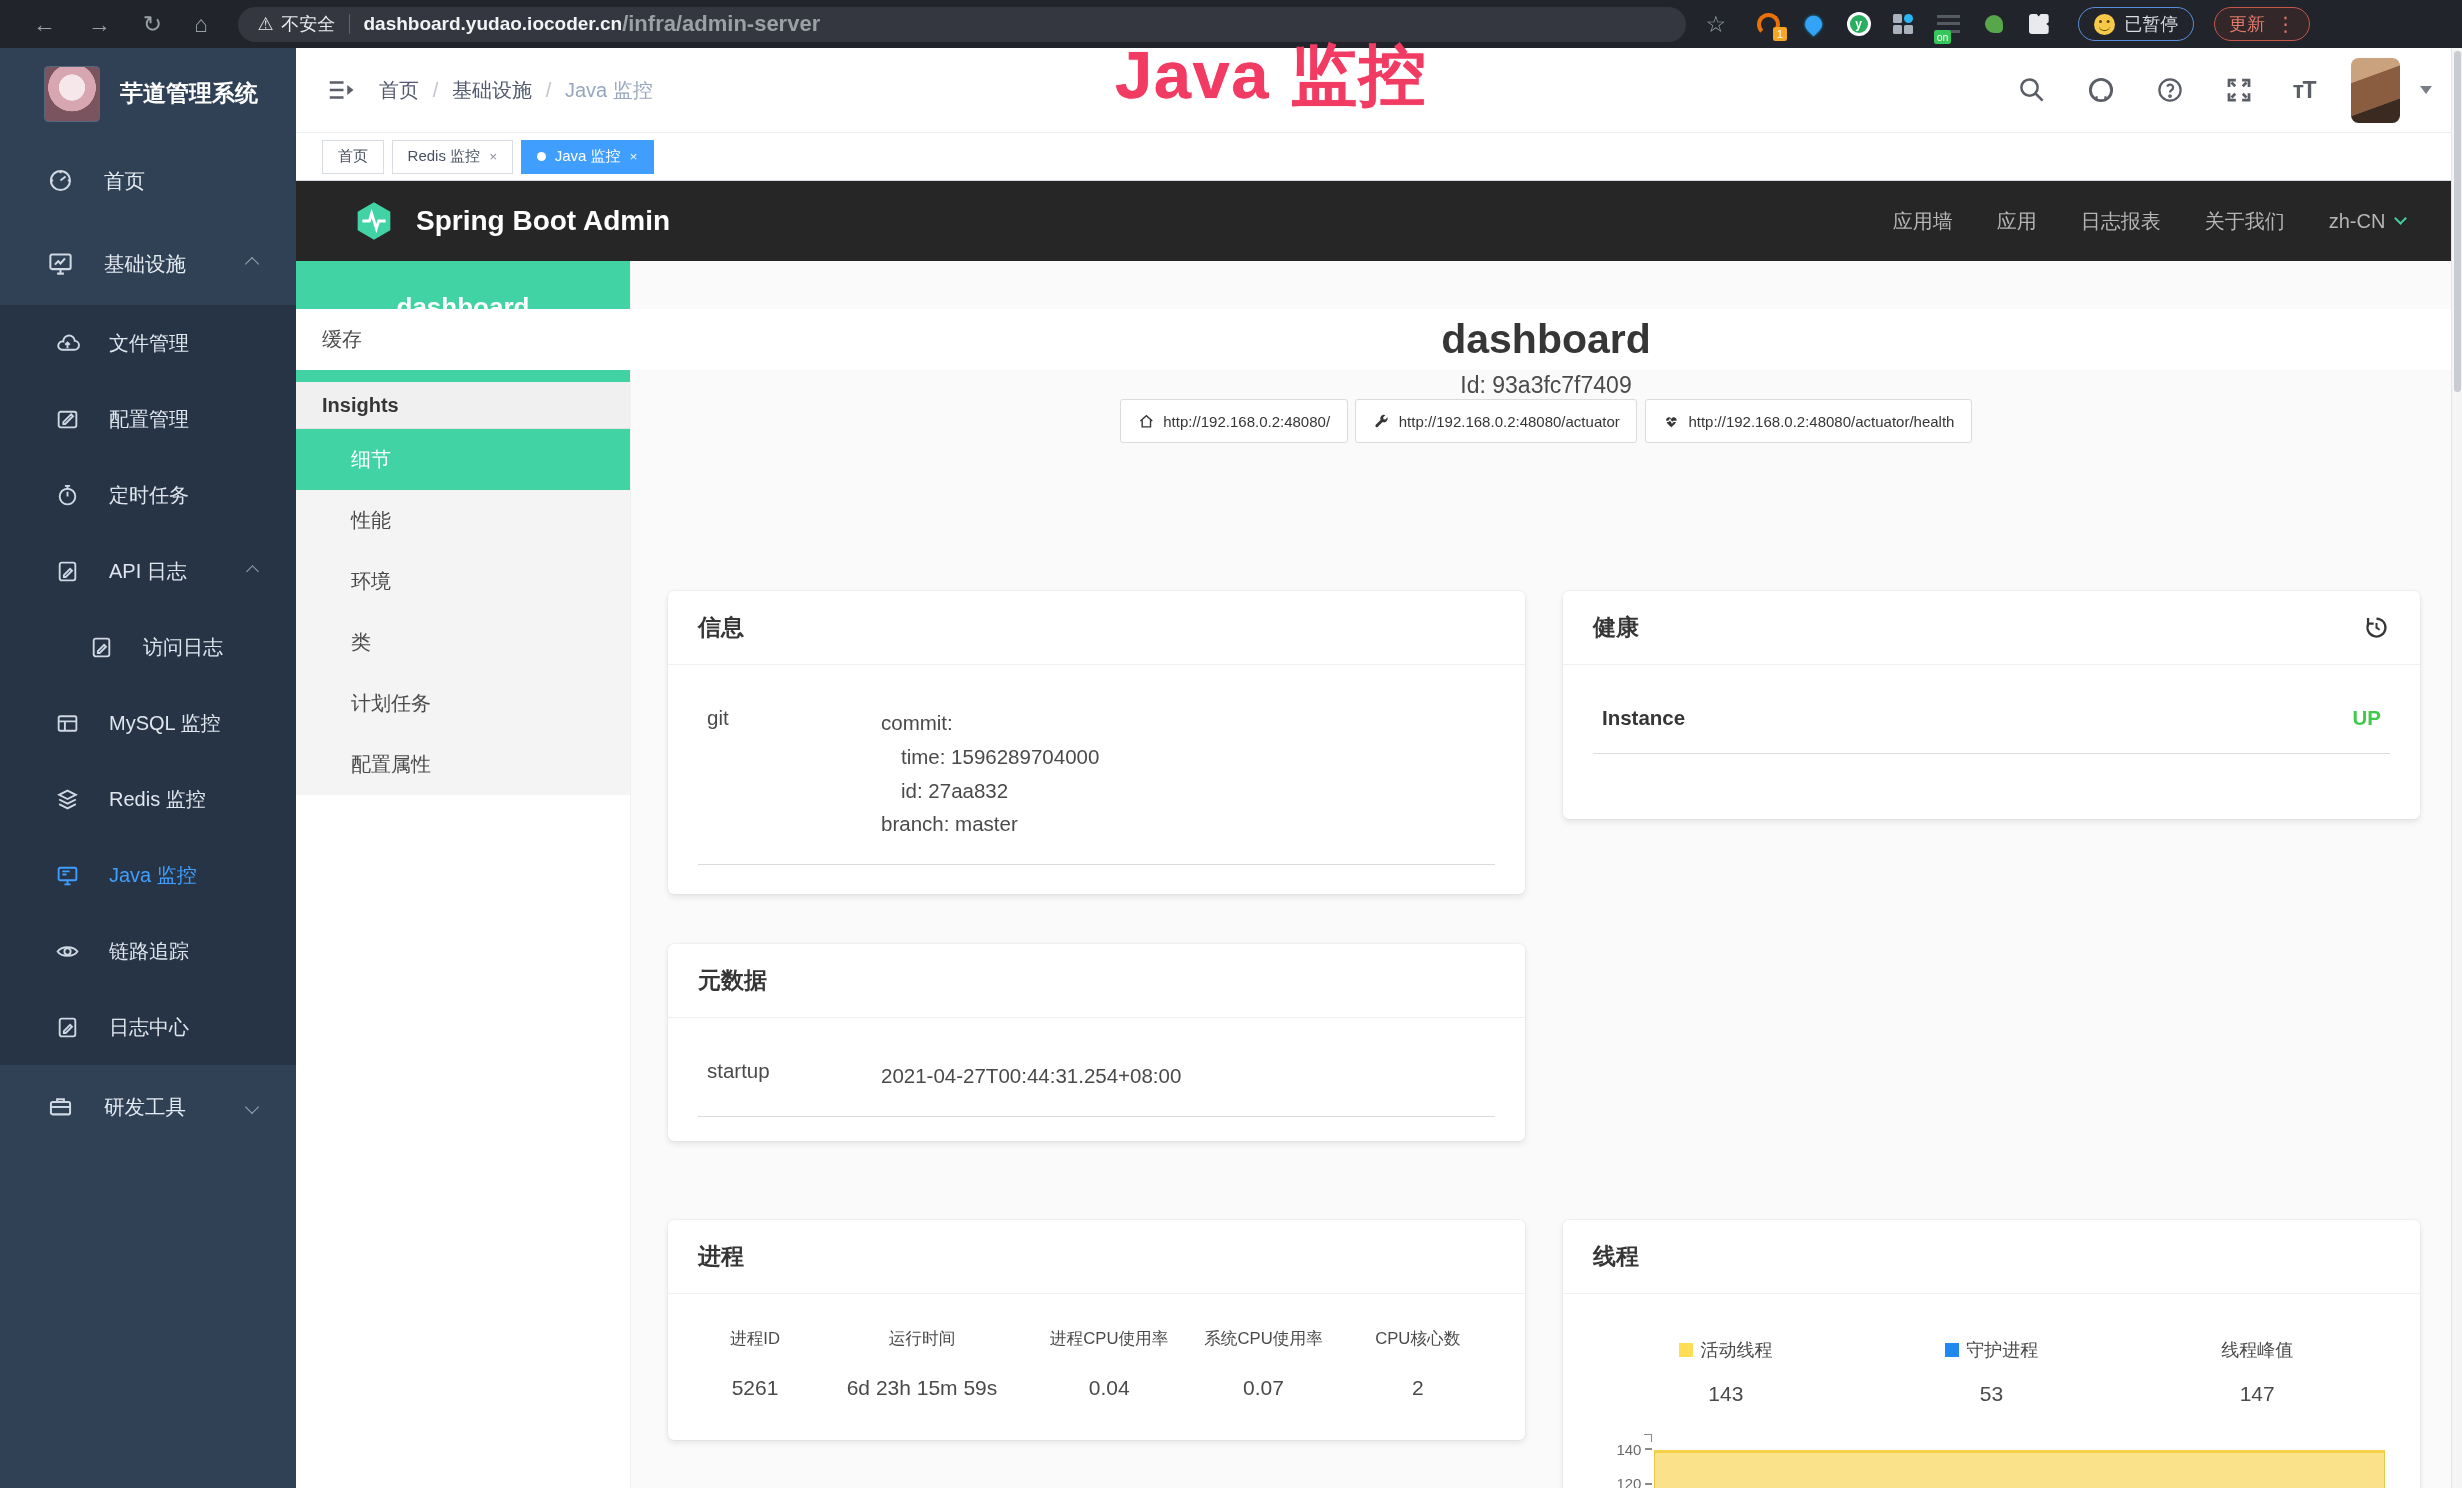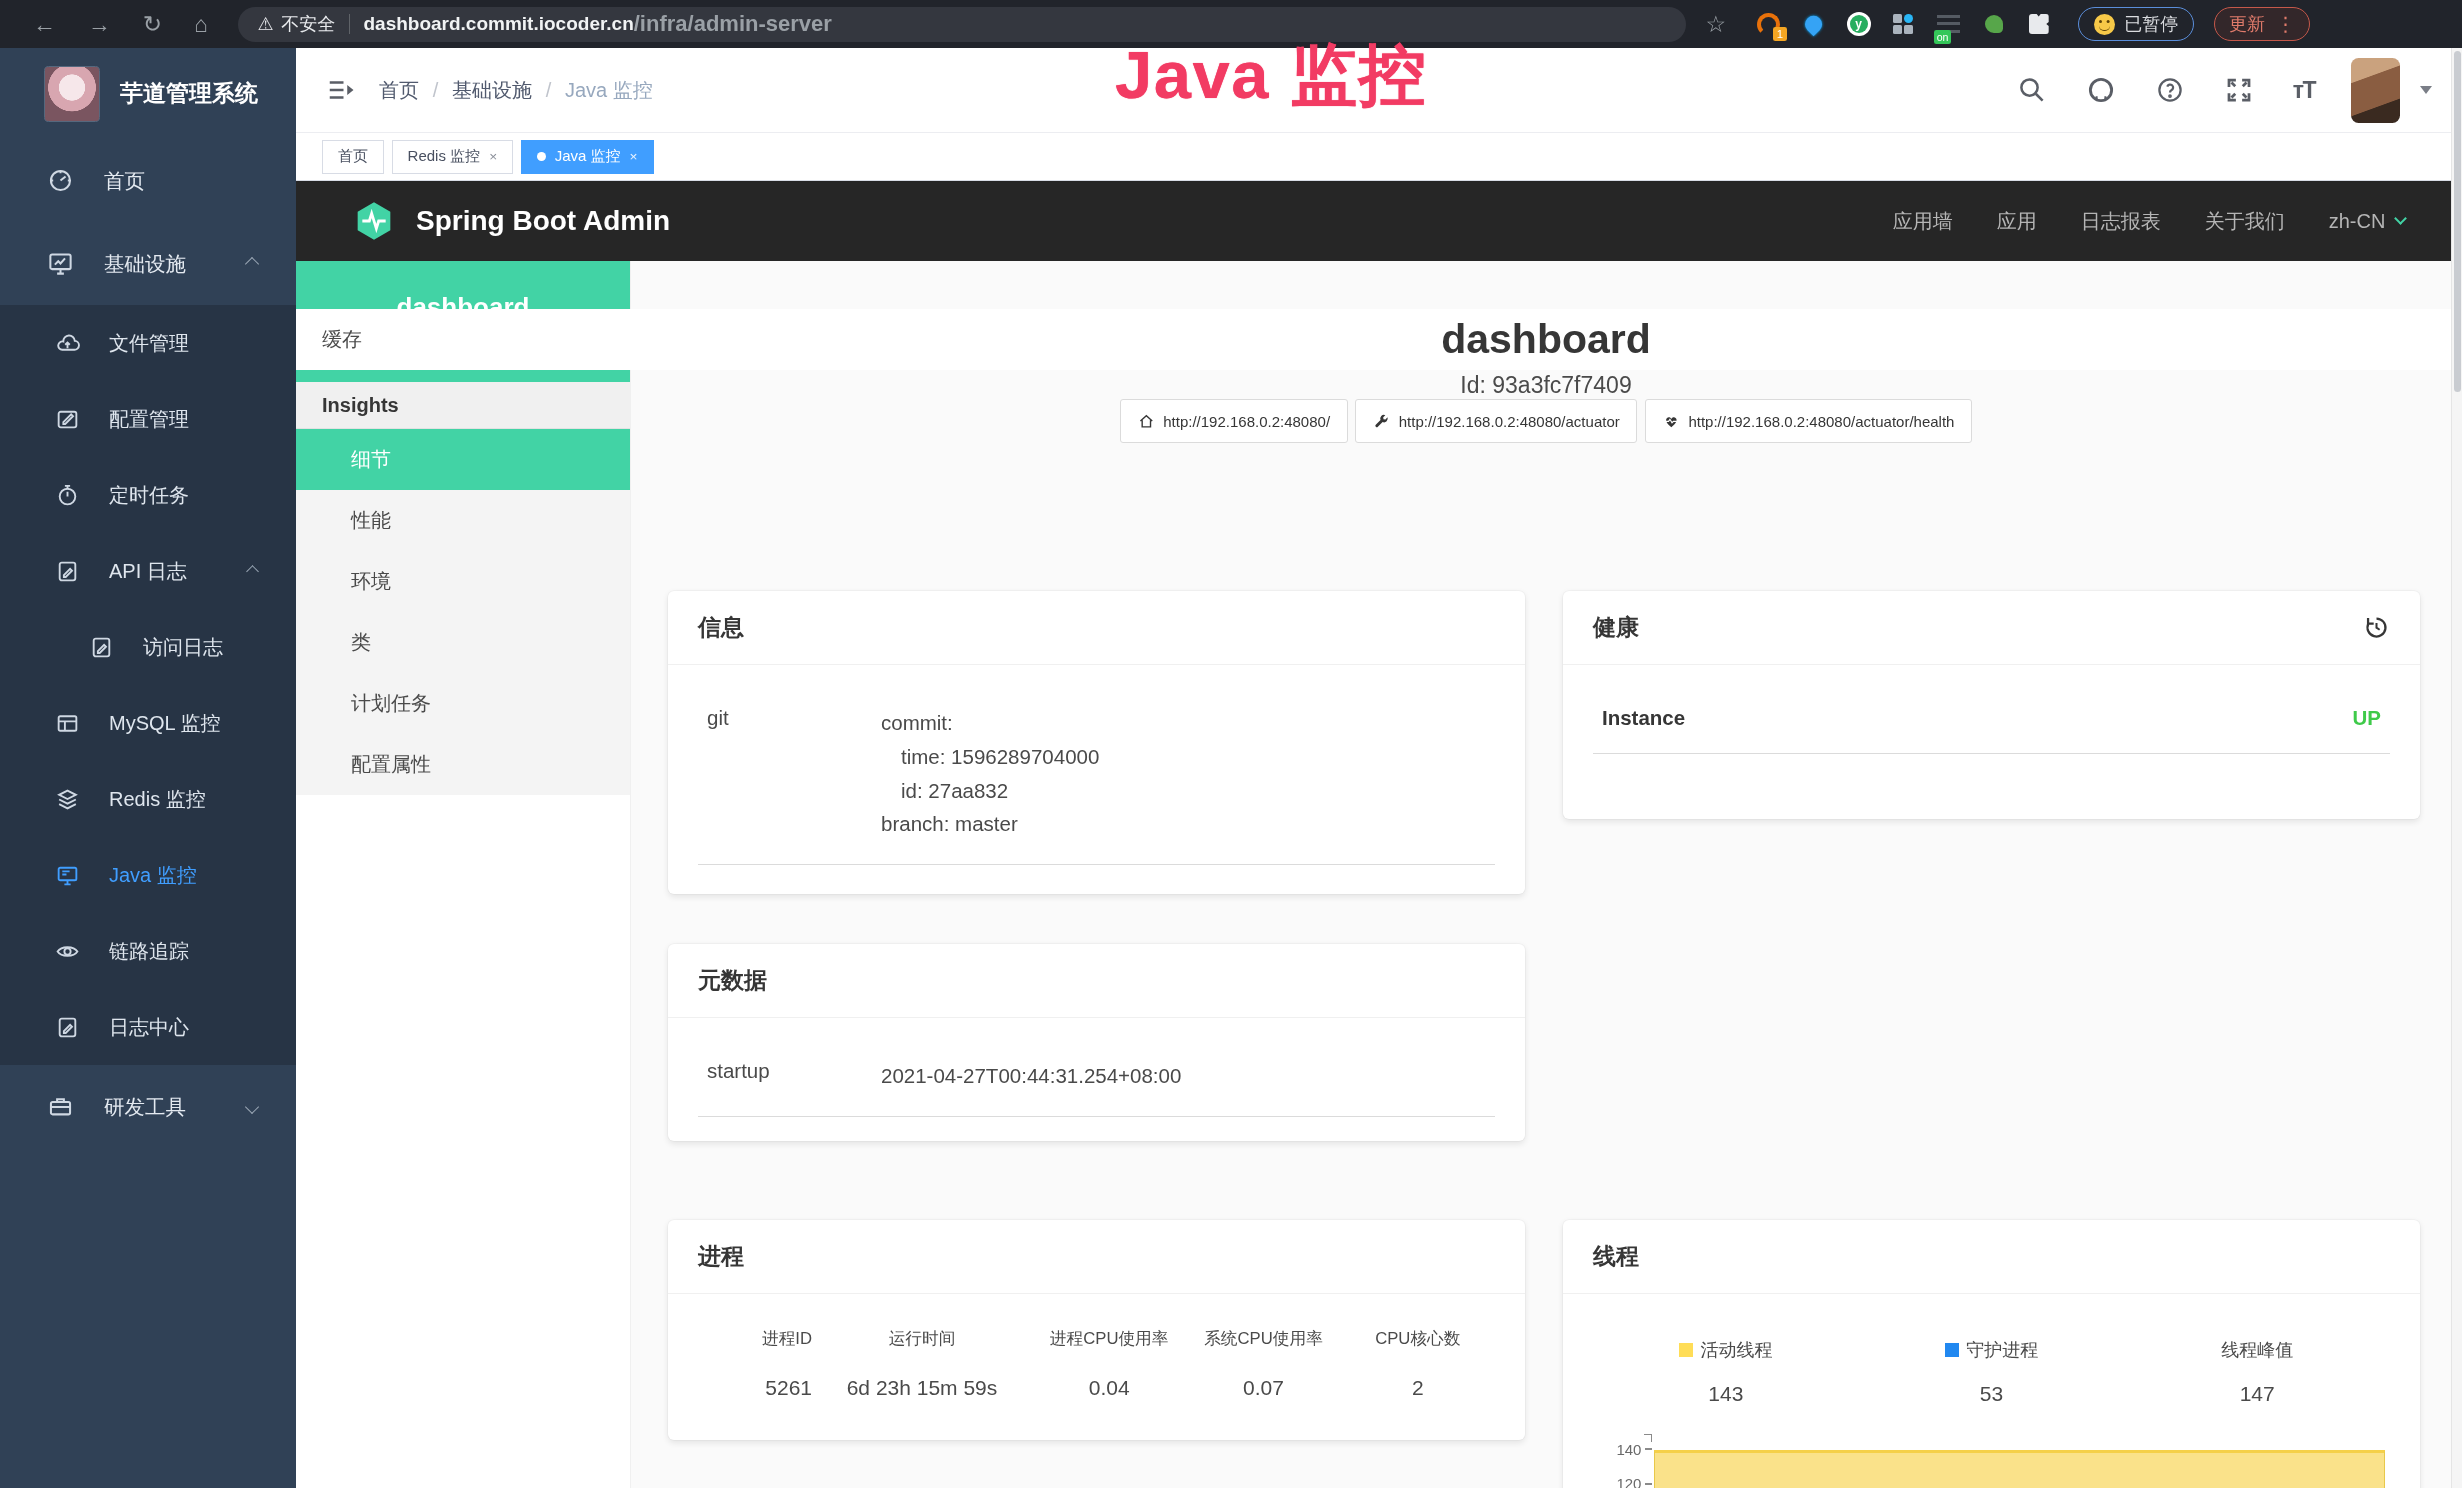--- a/index.html
+++ b/index.html
@@ -113,21 +113,21 @@
   .kv { display:flex; padding:20px 9px 23px 9px; border-bottom:0.8px solid #dbdbdb; font-size:20.5px; color:#4a4a4a; }
   .kv .kl { width:174px; flex:0 0 auto; }
   .kv .kval { flex:1; line-height:1.65; }
   .kv .kval .ind { padding-left:20px; }
   .kv .up { color:#3fca4a; font-weight:bold; text-align:right; flex:1; }
   .kv .kl.b { font-weight:bold; color:#363636; }
 
   .ptable { width:100%; text-align:center; margin-top:12px; }
   .ptable .hrow { display:flex; font-size:16.7px; color:#4a4a4a; }
   .ptable .vrow { display:flex; font-size:21px; color:#4a4a4a; margin-top:26px; }
-  .pc { flex:1; } .pc.w1 { flex:0 0 114px;text-align:right; } .pc.w2 { flex:0 0 220px; }
+  .pc { flex:1; } .pc.w1 { flex:0 0 114px; } .pc.w2 { flex:0 0 220px; }
 
   .legend { display:flex; margin-top:23px; }
   .lgi { flex:1; text-align:center; }
   .lgi .lrow { display:inline-flex; align-items:center; gap:7.6px; font-size:18px; color:#4a4a4a; }
   .sw { width:13.7px; height:13.7px; display:inline-block; }
   .sw.yellow { background:#ffdd57; } .sw.blue { background:#2188f0; }
   .lgv { font-size:21px; color:#4a4a4a; margin-top:20px; }
   .chart { display:flex; margin-top:33px; height:121px; }
   .yaxis { width:59px; position:relative; font-size:15px; color:#6a6a6a; }
   .ytick { position:absolute; right:10.6px; } 
@@ -148,21 +148,21 @@
 
 <div class="chrome">
   <span class="nav-ic">←</span>
   <span class="nav-ic">→</span>
   <span class="nav-ic">↻</span>
   <span class="nav-ic">⌂</span>
   <div class="addr">
     <span class="warn">⚠</span>
     <span class="sec">不安全</span>
     <span class="adiv"></span>
-    <span class="host">dashboard.commit.iocoder.cn</span>
+    <span class="host">dashboard.yudao.iocoder.cn</span>
       <span class="path">/infra/admin-server</span>
   </div>
   <span class="star">☆</span>
   <div class="exts">
     <span class="ext">
         <span class="ring"></span>
         <span class="badge1">1</span>
       </span>
     <span class="ext">
         <span class="pin"></span>

